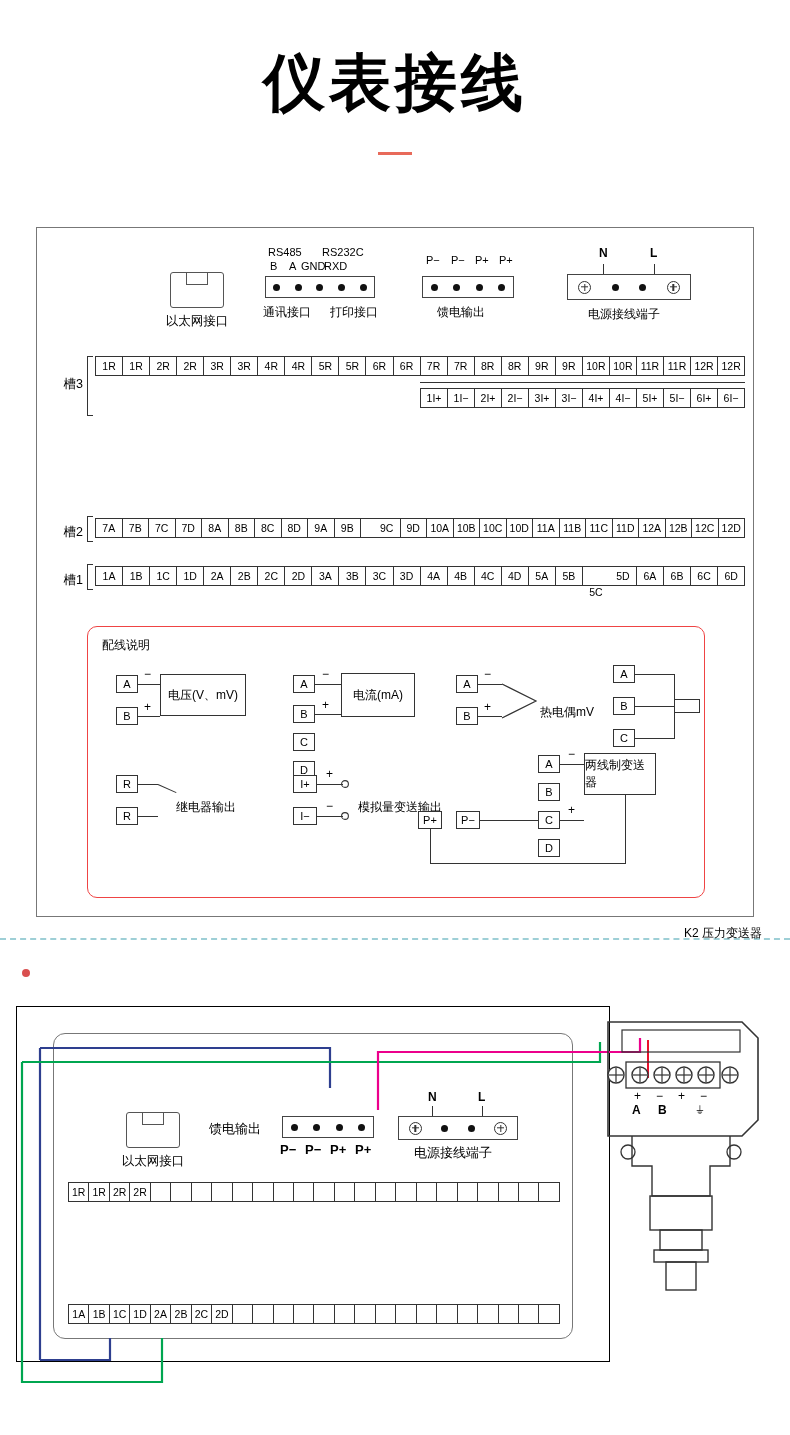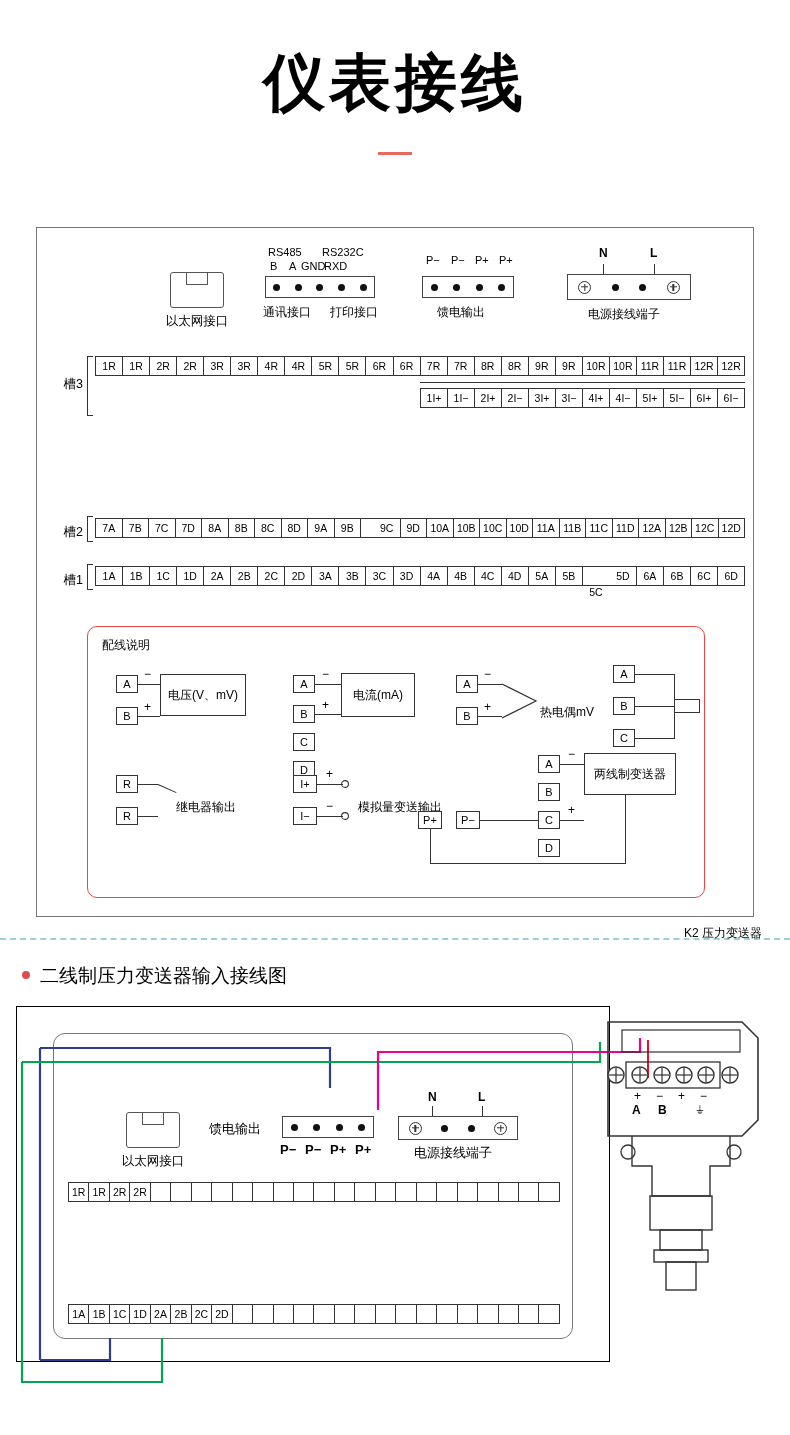--- a/index.html
+++ b/index.html
@@ -480,32 +480,32 @@
     <div class="tb" style="left:450px; top:128px;">A</div>
     <div class="tb" style="left:450px; top:156px;">B</div>
     <div class="tb" style="left:450px; top:184px;">C</div>
     <div class="tb" style="left:450px; top:212px;">D</div>
     <div class="tb" style="left:368px; top:184px; width:24px;">P−</div>
     <div class="tb" style="left:330px; top:184px; width:24px;">P+</div>
     <div class="ln" style="left:472px; top:137px; width:24px; height:1px;"></div>
     <div class="ln" style="left:472px; top:193px; width:24px; height:1px;"></div>
     <div class="sign" style="left:480px; top:120px;">−</div>
     <div class="sign" style="left:480px; top:176px;">+</div>
-    <div class="box-lbl" style="left:496px; top:126px; width:92px; height:42px;">两线制变送器</div>
+    <div class="box-lbl" style="left:496px; top:126px; width:72px; height:42px;">两线制变送器</div>
     <div class="ln" style="left:342px; top:202px; width:1px; height:34px;"></div>
     <div class="ln" style="left:342px; top:236px; width:196px; height:1px;"></div>
     <div class="ln" style="left:537px; top:168px; width:1px; height:68px;"></div>
     <div class="ln" style="left:392px; top:193px; width:58px; height:1px;"></div>
   </div>
 </div>
 
 <div class="divider"></div>
 
 <div class="sec2-head">
-  <span class="bullet"></span><span>二线制压力变送器输入接线图</span>
+  <span class="bullet"></span>
 </div>
 <div class="k2-label">K2  压力变送器</div>
 
 <div class="panel2">
   <div class="panel2-inner">
 
     <div style="position:absolute; left:54px; top:78px; width:90px; text-align:center;">
       <div class="eth-jack"></div>
       <div class="conn-caption">以太网接口</div>
     </div>

